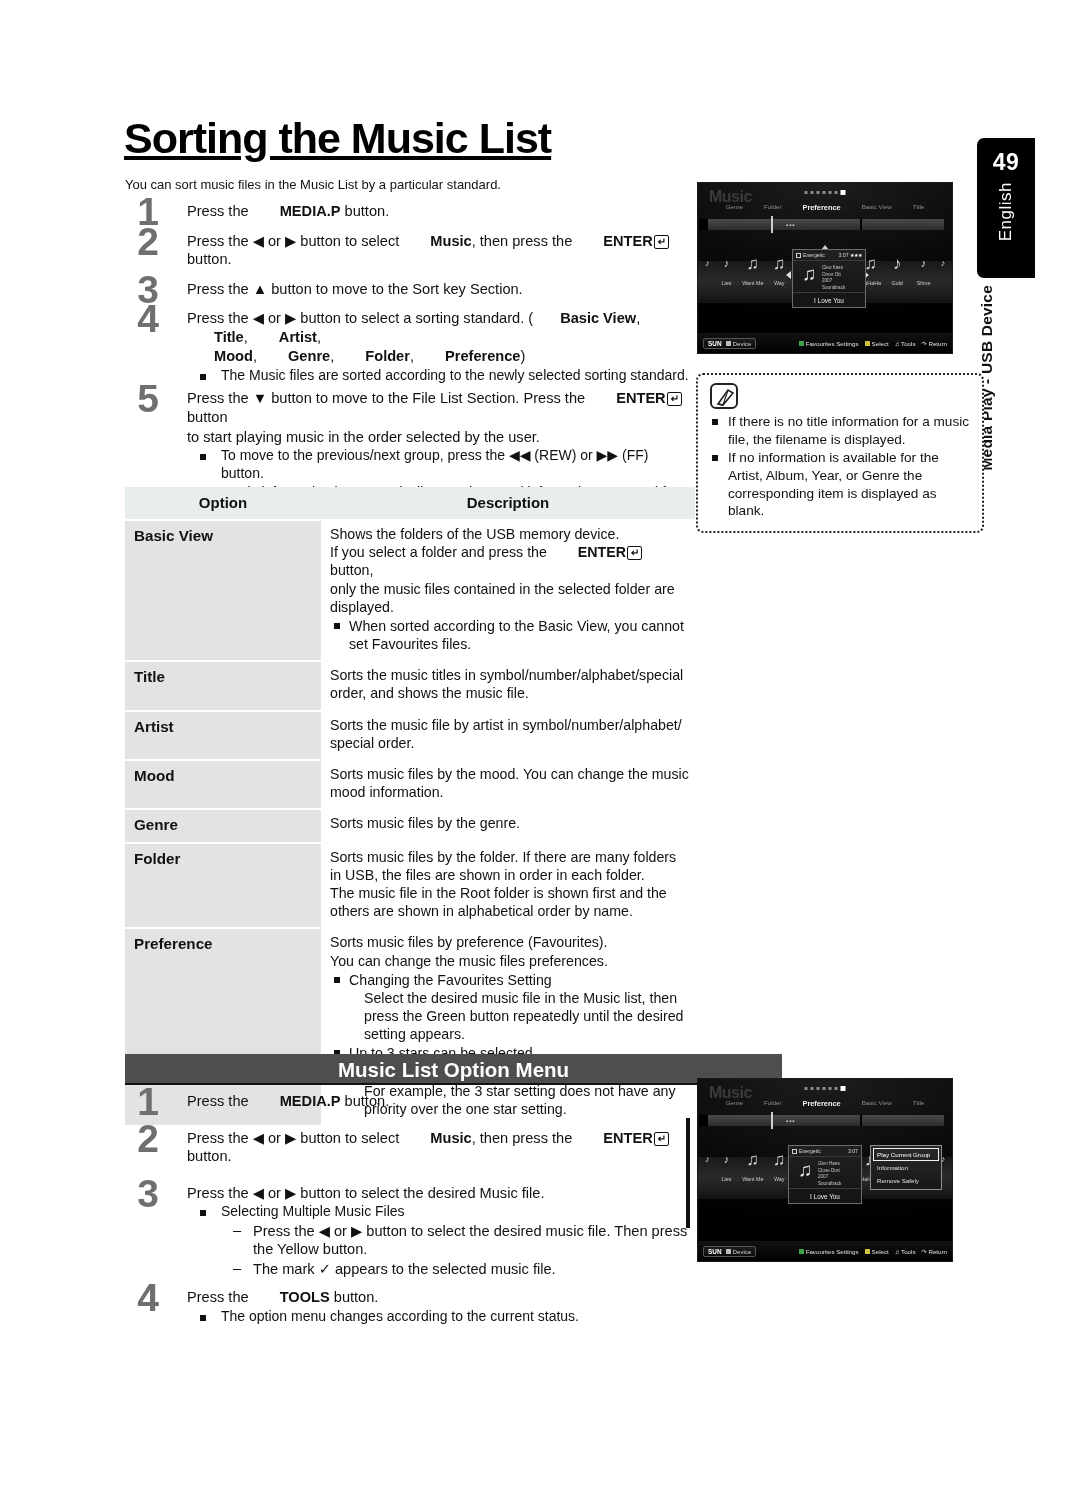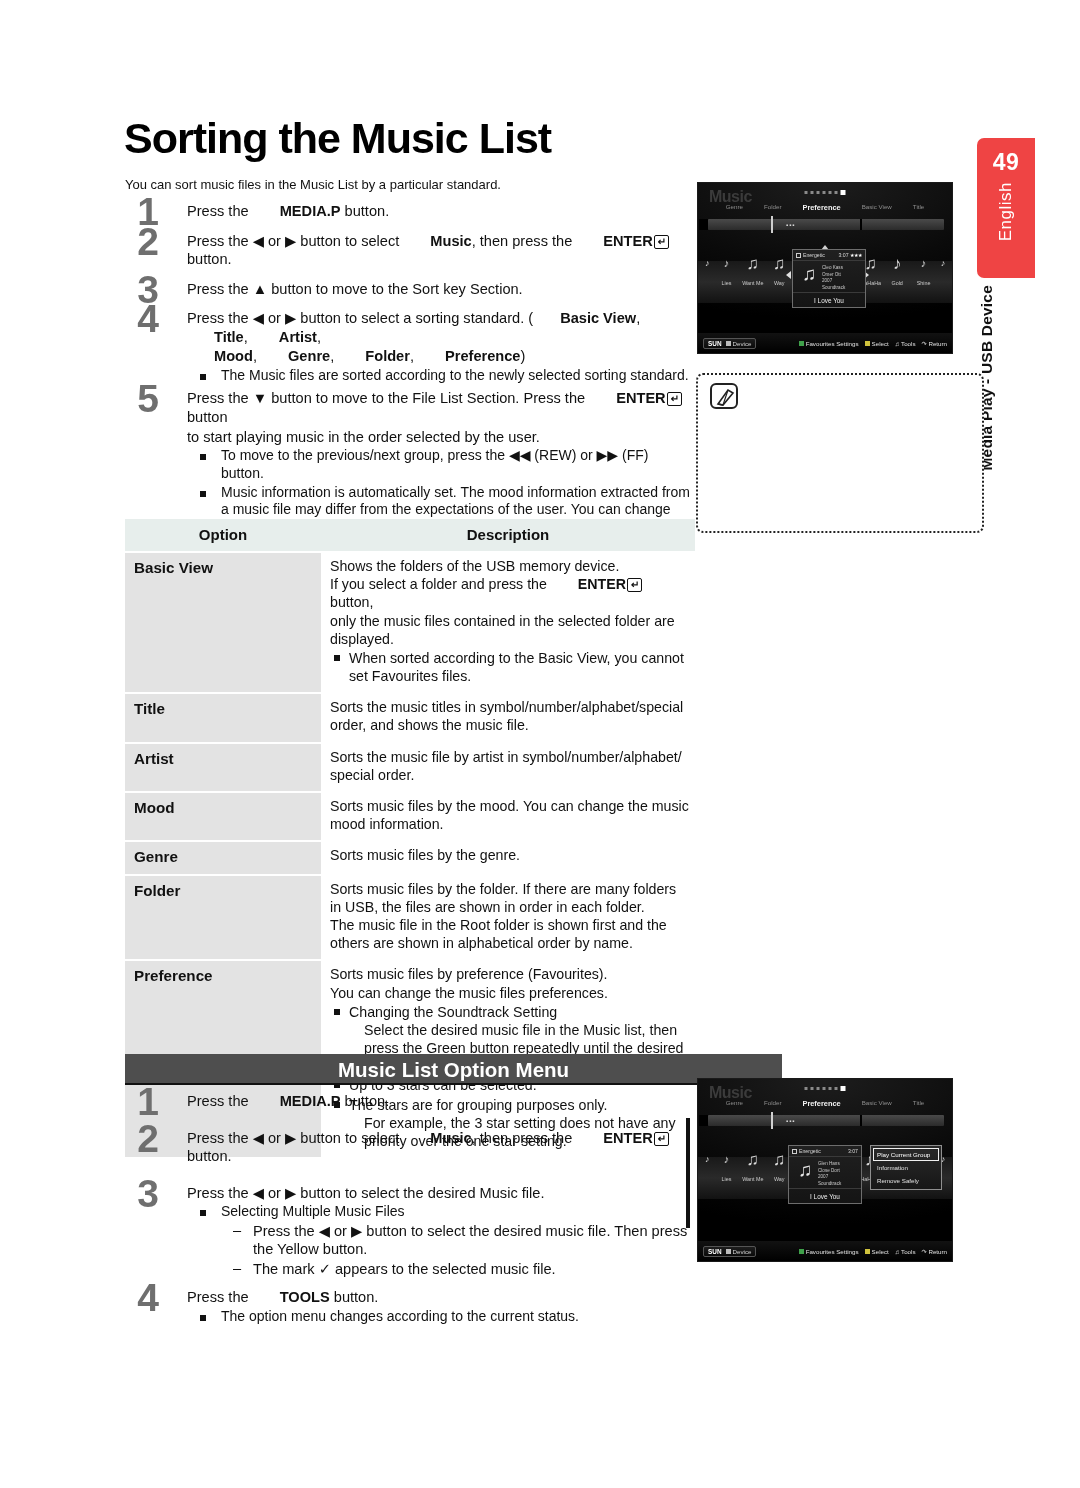--- a/index.html
+++ b/index.html
@@ -10,21 +10,21 @@
     font-family:"Liberation Sans", sans-serif;
     color:#111;
     position:relative;
     overflow:hidden;
   }
 
   
   .page-tab{
     position:absolute; left:977px; top:138px;
     width:58px; height:140px;
-    background:#ef4444;
+    background:#000000;
     border-radius:7px 0 0 7px;
     color:#fff;
     text-align:center;
   }
   .page-tab .pnum{
     font-size:23px; font-weight:bold; letter-spacing:0.5px;
     margin-top:11px;
   }
   .page-tab .plang{
     font-size:17px;
@@ -43,20 +43,21 @@
     color:#111;
     white-space:nowrap;
     text-align:right;
   }
 
   
   .page-title{
     position:absolute; left:124px; top:114px;
     font-size:43px; font-weight:bold; letter-spacing:-1px;
     color:#000;
+    text-decoration:underline;
   }
   .intro{
     position:absolute; left:125px; top:177px;
     font-size:13px; color:#111;
   }
 
   
   .steps{ position:absolute; }
   .step{ position:relative; padding-left:62px; margin-bottom:2px; }
   .step .num{
@@ -101,21 +102,20 @@
     vertical-align:1px;
     font-weight:bold;
   }
 
   
   .opt-table{
     position:absolute; left:125px; top:487px;
     width:570px;
     border-collapse:collapse;
     table-layout:fixed;
-    margin-top:32px;
   }
   .opt-table th{
     background:#e7eeec;
     font-size:15px; font-weight:bold;
     padding:7px 0 8px 0;
     text-align:center;
     border:none;
   }
   .opt-table td{
     vertical-align:top;
@@ -405,21 +405,21 @@
         <div>The music file in the Root folder is shown first and the others are shown in alphabetical order by name.</div>
       </td>
     </tr>
     <tr>
       <td class="optcell" style="height:170px;">Preference</td>
       <td class="desccell">
         <div>Sorts music files by preference (Favourites).</div>
         <div>You can change the music files preferences.</div>
         <ul class="dsub">
           <li>
-            <span>Changing the Soundtrack Setting</span>
+            <span>Changing the Favourites Setting</span>
             <span class="ind">Select the desired music file in the Music list, then press the Green button repeatedly until the desired setting appears.</span>
           </li>
           <li>Up to 3 stars can be selected.</li>
           <li>
             <span>The stars are for grouping purposes only.</span>
             <span class="ind">For example, the 3 star setting does not have any priority over the one star setting.</span>
           </li>
         </ul>
       </td>
     </tr>
@@ -427,20 +427,24 @@
 </table>
 
 <div class="note">
   <div class="note-icon">
     <svg width="19" height="19" viewBox="0 0 19 19">
         <path d="M2 16 L12 2 L17 5 L7 17 Z" fill="none" stroke="#222" stroke-width="1.6"></path>
         <path d="M2 16 L7 17" stroke="#222" stroke-width="1.6" fill="none"></path>
         <path d="M12 2 L7 17" stroke="#222" stroke-width="1.2" fill="none"></path>
       </svg>
   </div>
+  <ul>
+    <li>If there is no title information for a music file, the filename is displayed.</li>
+    <li>If no information is available for the Artist, Album, Year, or Genre the corresponding item is displayed as blank.</li>
+  </ul>
 </div>
 
 <div class="tv tv1">
   <div class="tv-inner">
     <div class="tv-brand">Music</div>
     <div class="tv-dots">
         <i></i>
         <i></i>
         <i></i>
         <i></i>

